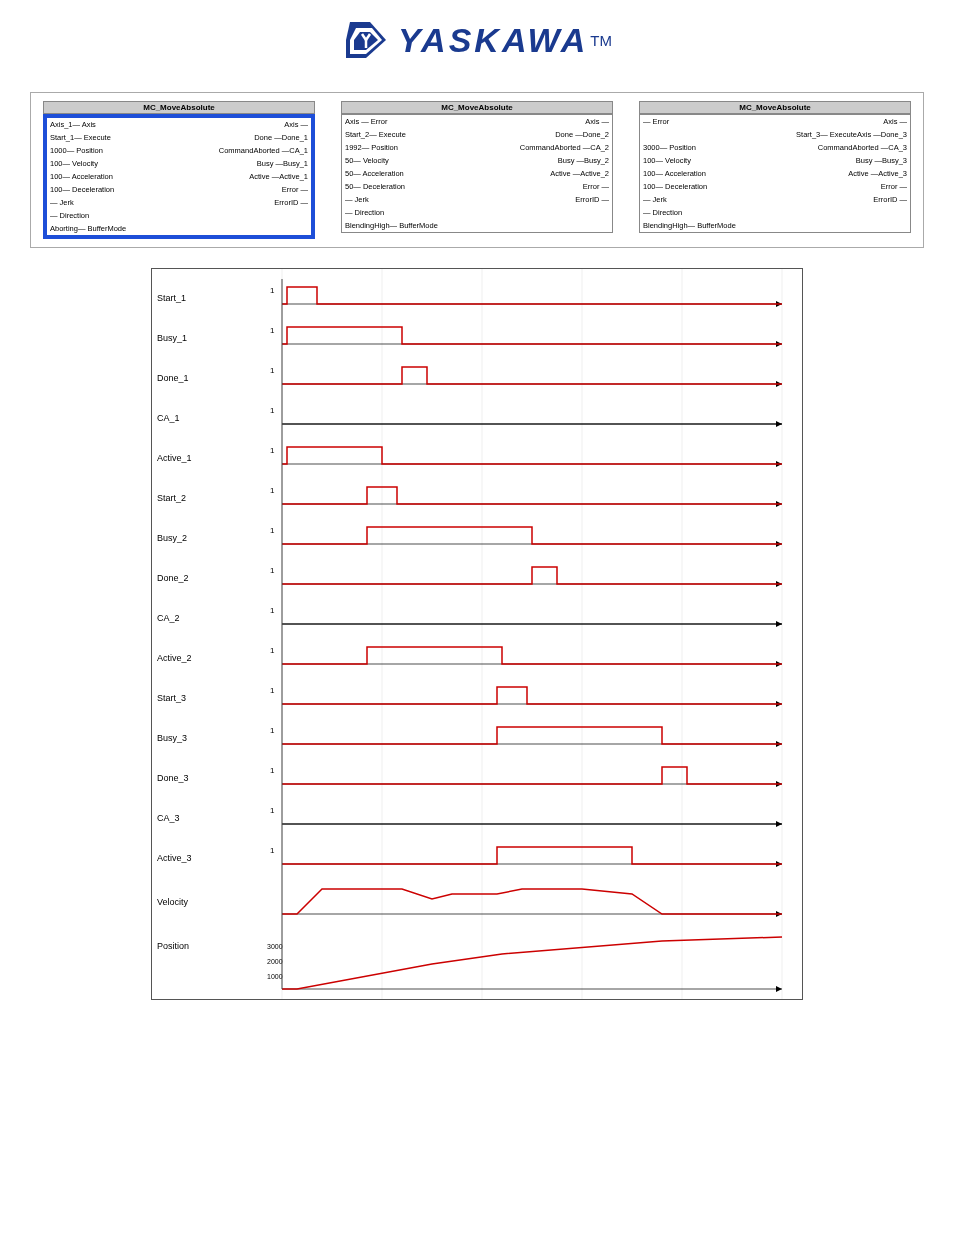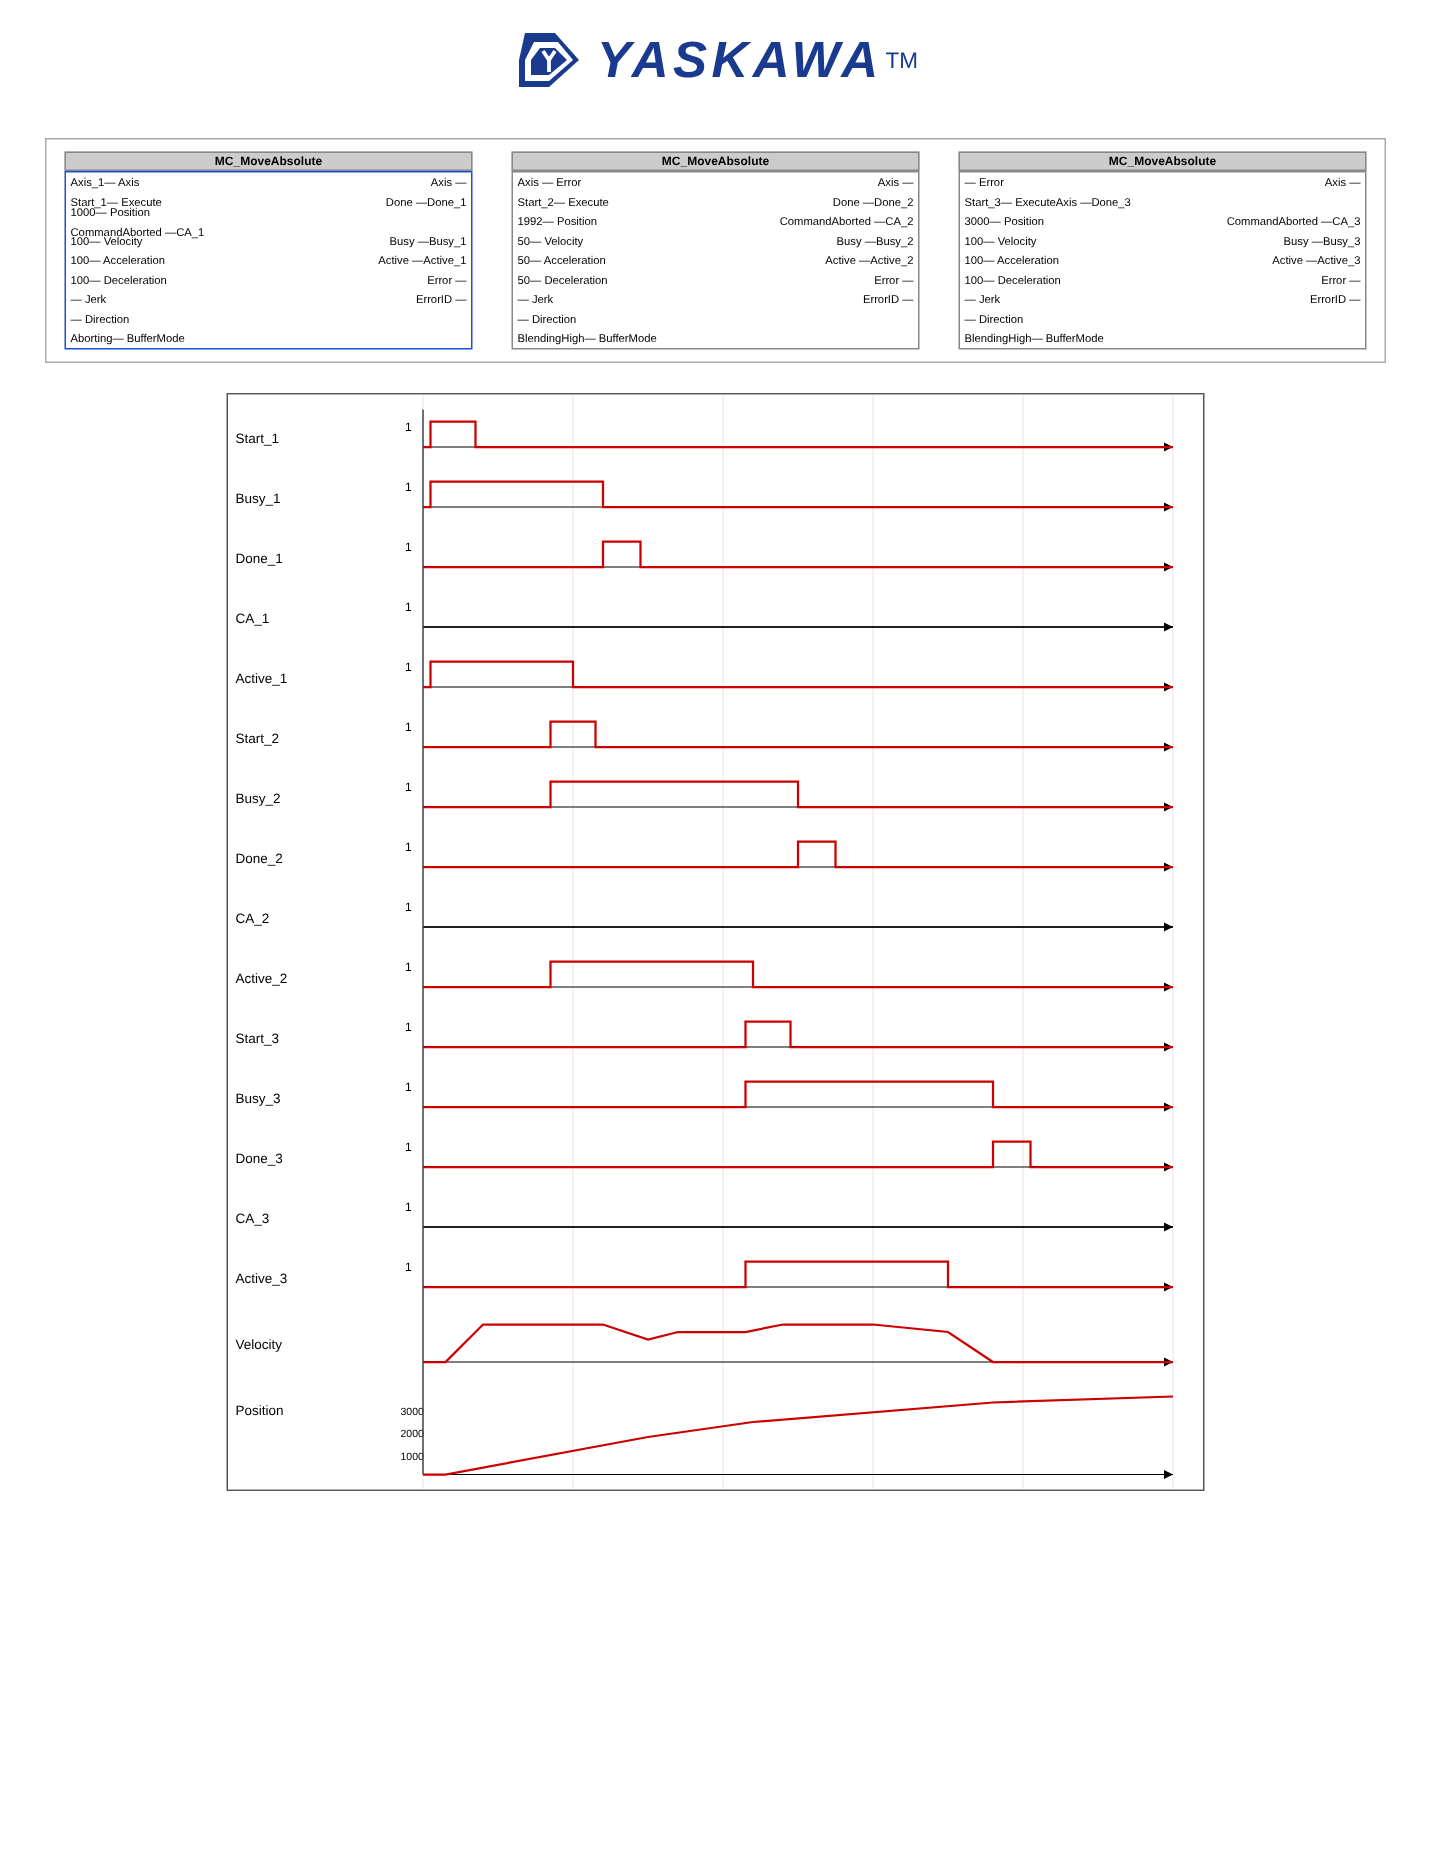--- a/index.html
+++ b/index.html
@@ -105,30 +105,30 @@
     <span style="font-size:15px;vertical-align:super;color:#1a3a8f;margin-left:2px;font-style:normal;font-family:Arial,sans-serif;">TM</span>
   </div>
 </div>
 
 <div class="function-blocks-section">
   <div class="blocks-wrapper">
     <div class="blocks-row">
 
       <div class="fb-block" style="margin-right:10px;">
         <div class="fb-title" style="font-size:8px;text-align:center;background:#ccc;border:1px solid #888;padding:1px 0;margin-bottom:0;">MC_MoveAbsolute</div>
-        <div style="border:1px solid #1d4ed8;font-size:7.5px;">
+        <div style="border:4px solid #1d4ed8;font-size:7.5px;">
           <div style="display:flex;justify-content:space-between;padding:0 3px;height:13px;line-height:13px;">
             <span>Axis_1— Axis</span>
             <span>Axis —</span>
           </div>
           <div style="display:flex;justify-content:space-between;padding:0 3px;height:13px;line-height:13px;">
             <span>Start_1— Execute</span>
             <span>Done —Done_1</span>
           </div>
-          <div style="display:flex;justify-content:center;padding:0 3px;height:13px;line-height:13px;flex-direction:column;">
+          <div style="display:flex;justify-content:space-between;padding:0 3px;height:13px;line-height:13px;">
             <span>1000— Position</span>
             <span>CommandAborted —CA_1</span>
           </div>
           <div style="display:flex;justify-content:space-between;padding:0 3px;height:13px;line-height:13px;">
             <span>100— Velocity</span>
             <span>Busy —Busy_1</span>
           </div>
           <div style="display:flex;justify-content:space-between;padding:0 3px;height:13px;line-height:13px;">
             <span>100— Acceleration</span>
             <span>Active —Active_1</span>
@@ -194,21 +194,21 @@
         </div>
       </div>
 
       <div class="fb-block">
         <div class="fb-title" style="font-size:8px;text-align:center;background:#ccc;border:1px solid #888;padding:1px 0;margin-bottom:0;">MC_MoveAbsolute</div>
         <div style="border:1px solid #888;font-size:7.5px;">
           <div style="display:flex;justify-content:space-between;padding:0 3px;height:13px;line-height:13px;">
             <span>— Error</span>
             <span>Axis —</span>
           </div>
-          <div style="display:flex;justify-content:flex-start;padding:0 3px;height:13px;line-height:13px;">
+          <div style="display:flex;justify-content:flex-end;padding:0 3px;height:13px;line-height:13px;">
             <span>Start_3— Execute</span>
             <span>Axis —Done_3</span>
           </div>
           <div style="display:flex;justify-content:space-between;padding:0 3px;height:13px;line-height:13px;">
             <span>3000— Position</span>
             <span>CommandAborted —CA_3</span>
           </div>
           <div style="display:flex;justify-content:space-between;padding:0 3px;height:13px;line-height:13px;">
             <span>100— Velocity</span>
             <span>Busy —Busy_3</span>

